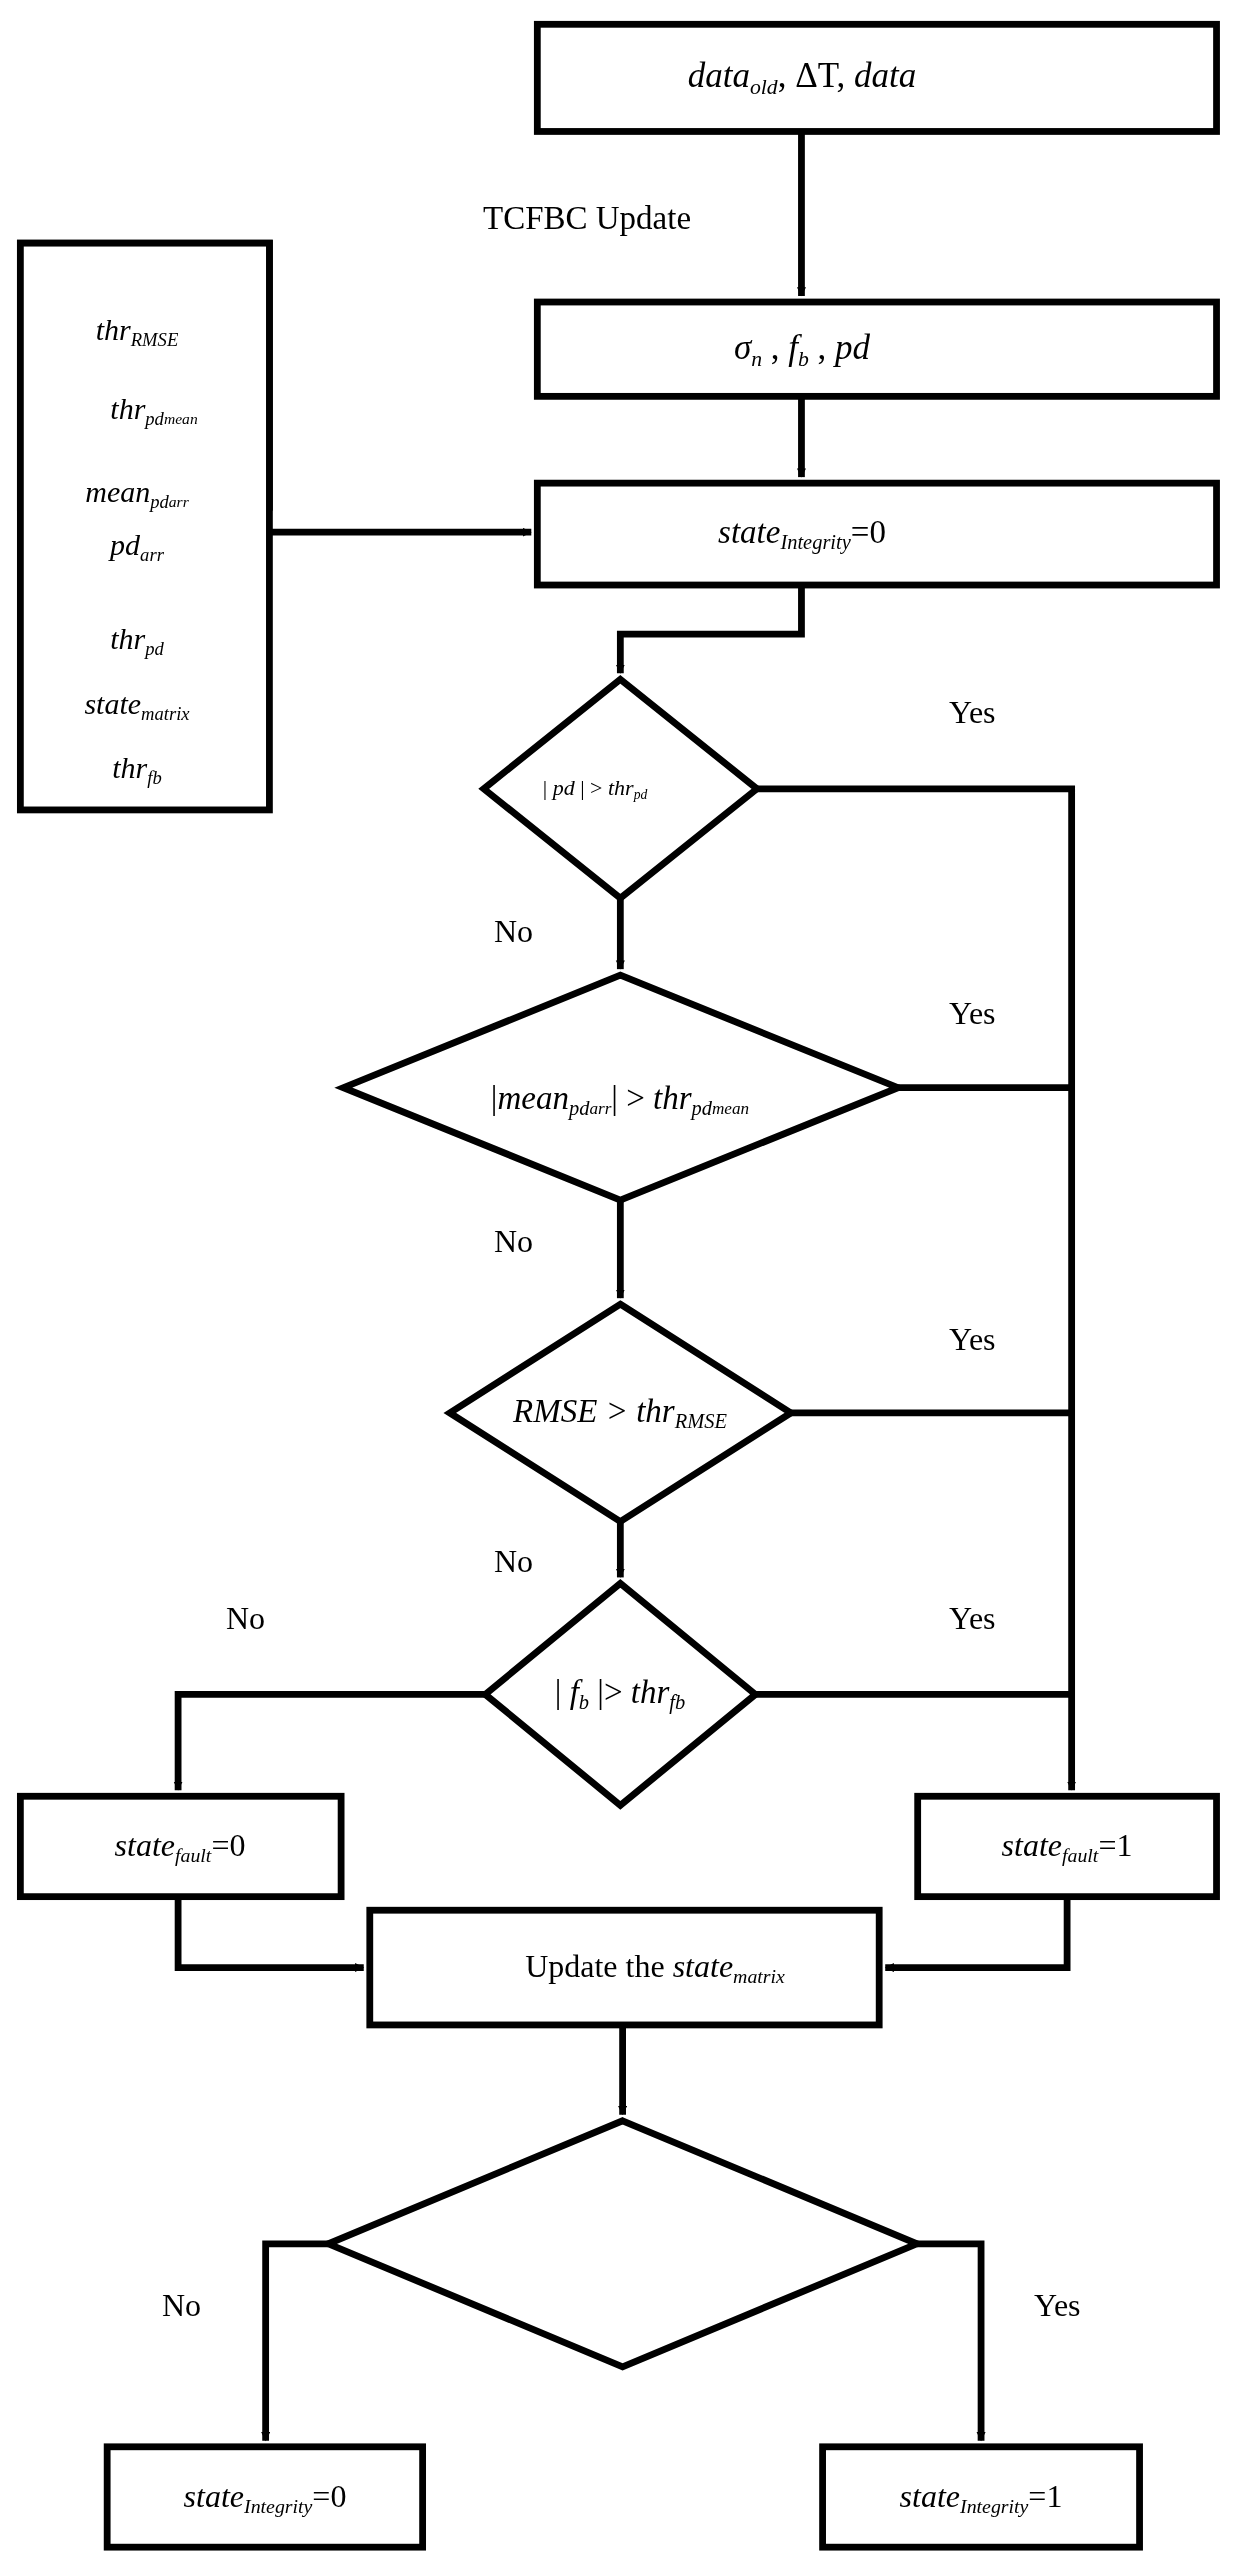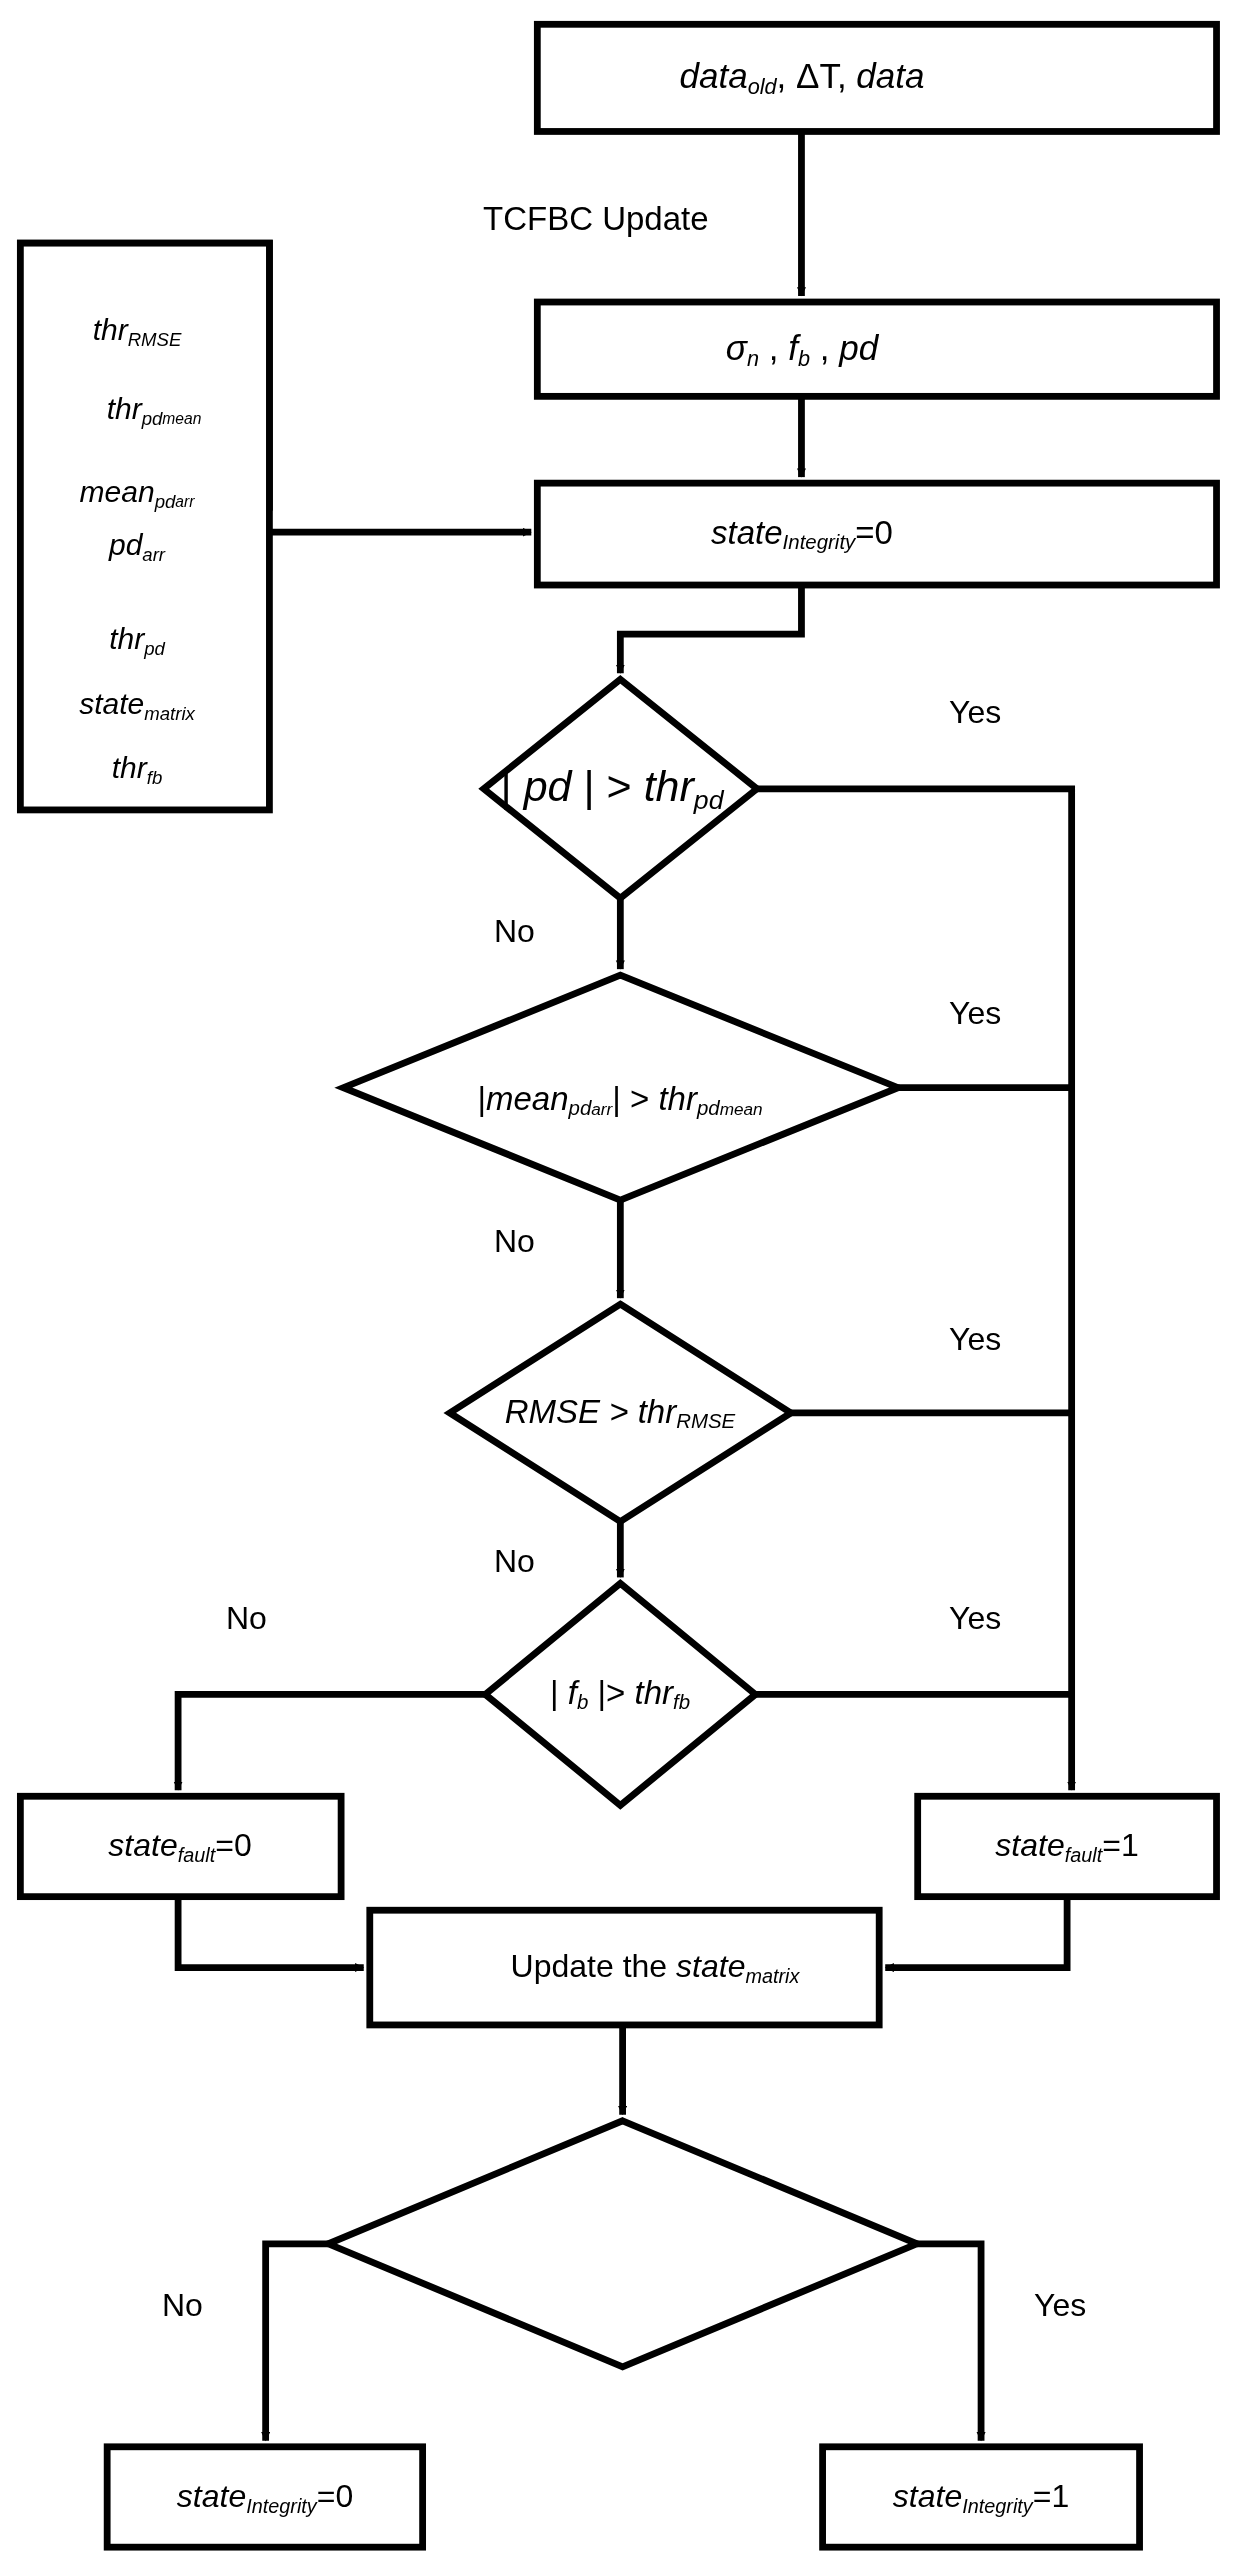--- a/index.html
+++ b/index.html
@@ -1,17 +1,17 @@
 <!DOCTYPE html>
 <html style="font-size:12px"><head>
 <meta charset="utf-8">
 <style>
   html,body{margin:0;padding:0;background:#ffffff;}
   #page{position:relative;width:1252px;height:2576px;background:#fff;
-        font-family:Liberation Sans, sans-serif;overflow:hidden;}
+        font-family:Liberation Serif, serif;overflow:hidden;}
   svg{position:absolute;top:0;left:0;width:1252px;height:2576px;}
   .lbl{position:absolute;color:#000;white-space:nowrap;}
   .mi{font-style:italic;}
   .sub{font-size:0.62em;font-style:italic;vertical-align:-0.28em;}
   .sub2{font-size:0.52em;font-style:italic;vertical-align:-0.30em;}
   .up{font-style:normal;}
   .ctr{transform:translate(-50%,-50%);text-align:center;}
   .param{font-size:30px;margin-top:30px;}
 </style>
 </head>
@@ -124,21 +124,21 @@
     <span class="mi">state</span><span class="sub">matrix</span>
   </div>
   <div class="lbl ctr param" style="left:137px;top:740px;">
     <span class="mi">thr</span><span class="sub">fb</span>
   </div>
 
   <div class="lbl ctr" style="left:802px;top:534px;font-size:33px;">
     <span class="mi">state</span><span class="sub">Integrity</span><span class="up">=0</span>
   </div>
 
-  <div class="lbl ctr" style="left:612px;top:789px;font-size:43px;">
+  <div class="lbl ctr" style="left:595px;top:789px;font-size:22px;">
     <span class="up">| </span><span class="mi">pd</span><span class="up"> | &gt; </span><span class="mi">thr</span><span class="sub">pd</span>
   </div>
   <div class="lbl" style="left:949px;top:694px;font-size:32px;">Yes</div>
   <div class="lbl" style="left:494px;top:913px;font-size:32px;">No</div>
 
   <div class="lbl ctr" style="left:620px;top:1088px;font-size:33px;margin-top:12px;">
     <span class="up">|</span><span class="mi">mean</span><span class="sub">pd</span><span class="sub2">arr</span><span class="up">| &gt; </span><span class="mi">thr</span><span class="sub">pd</span><span class="sub2">mean</span>
   </div>
   <div class="lbl" style="left:949px;top:995px;font-size:32px;">Yes</div>
   <div class="lbl" style="left:494px;top:1223px;font-size:32px;">No</div>

